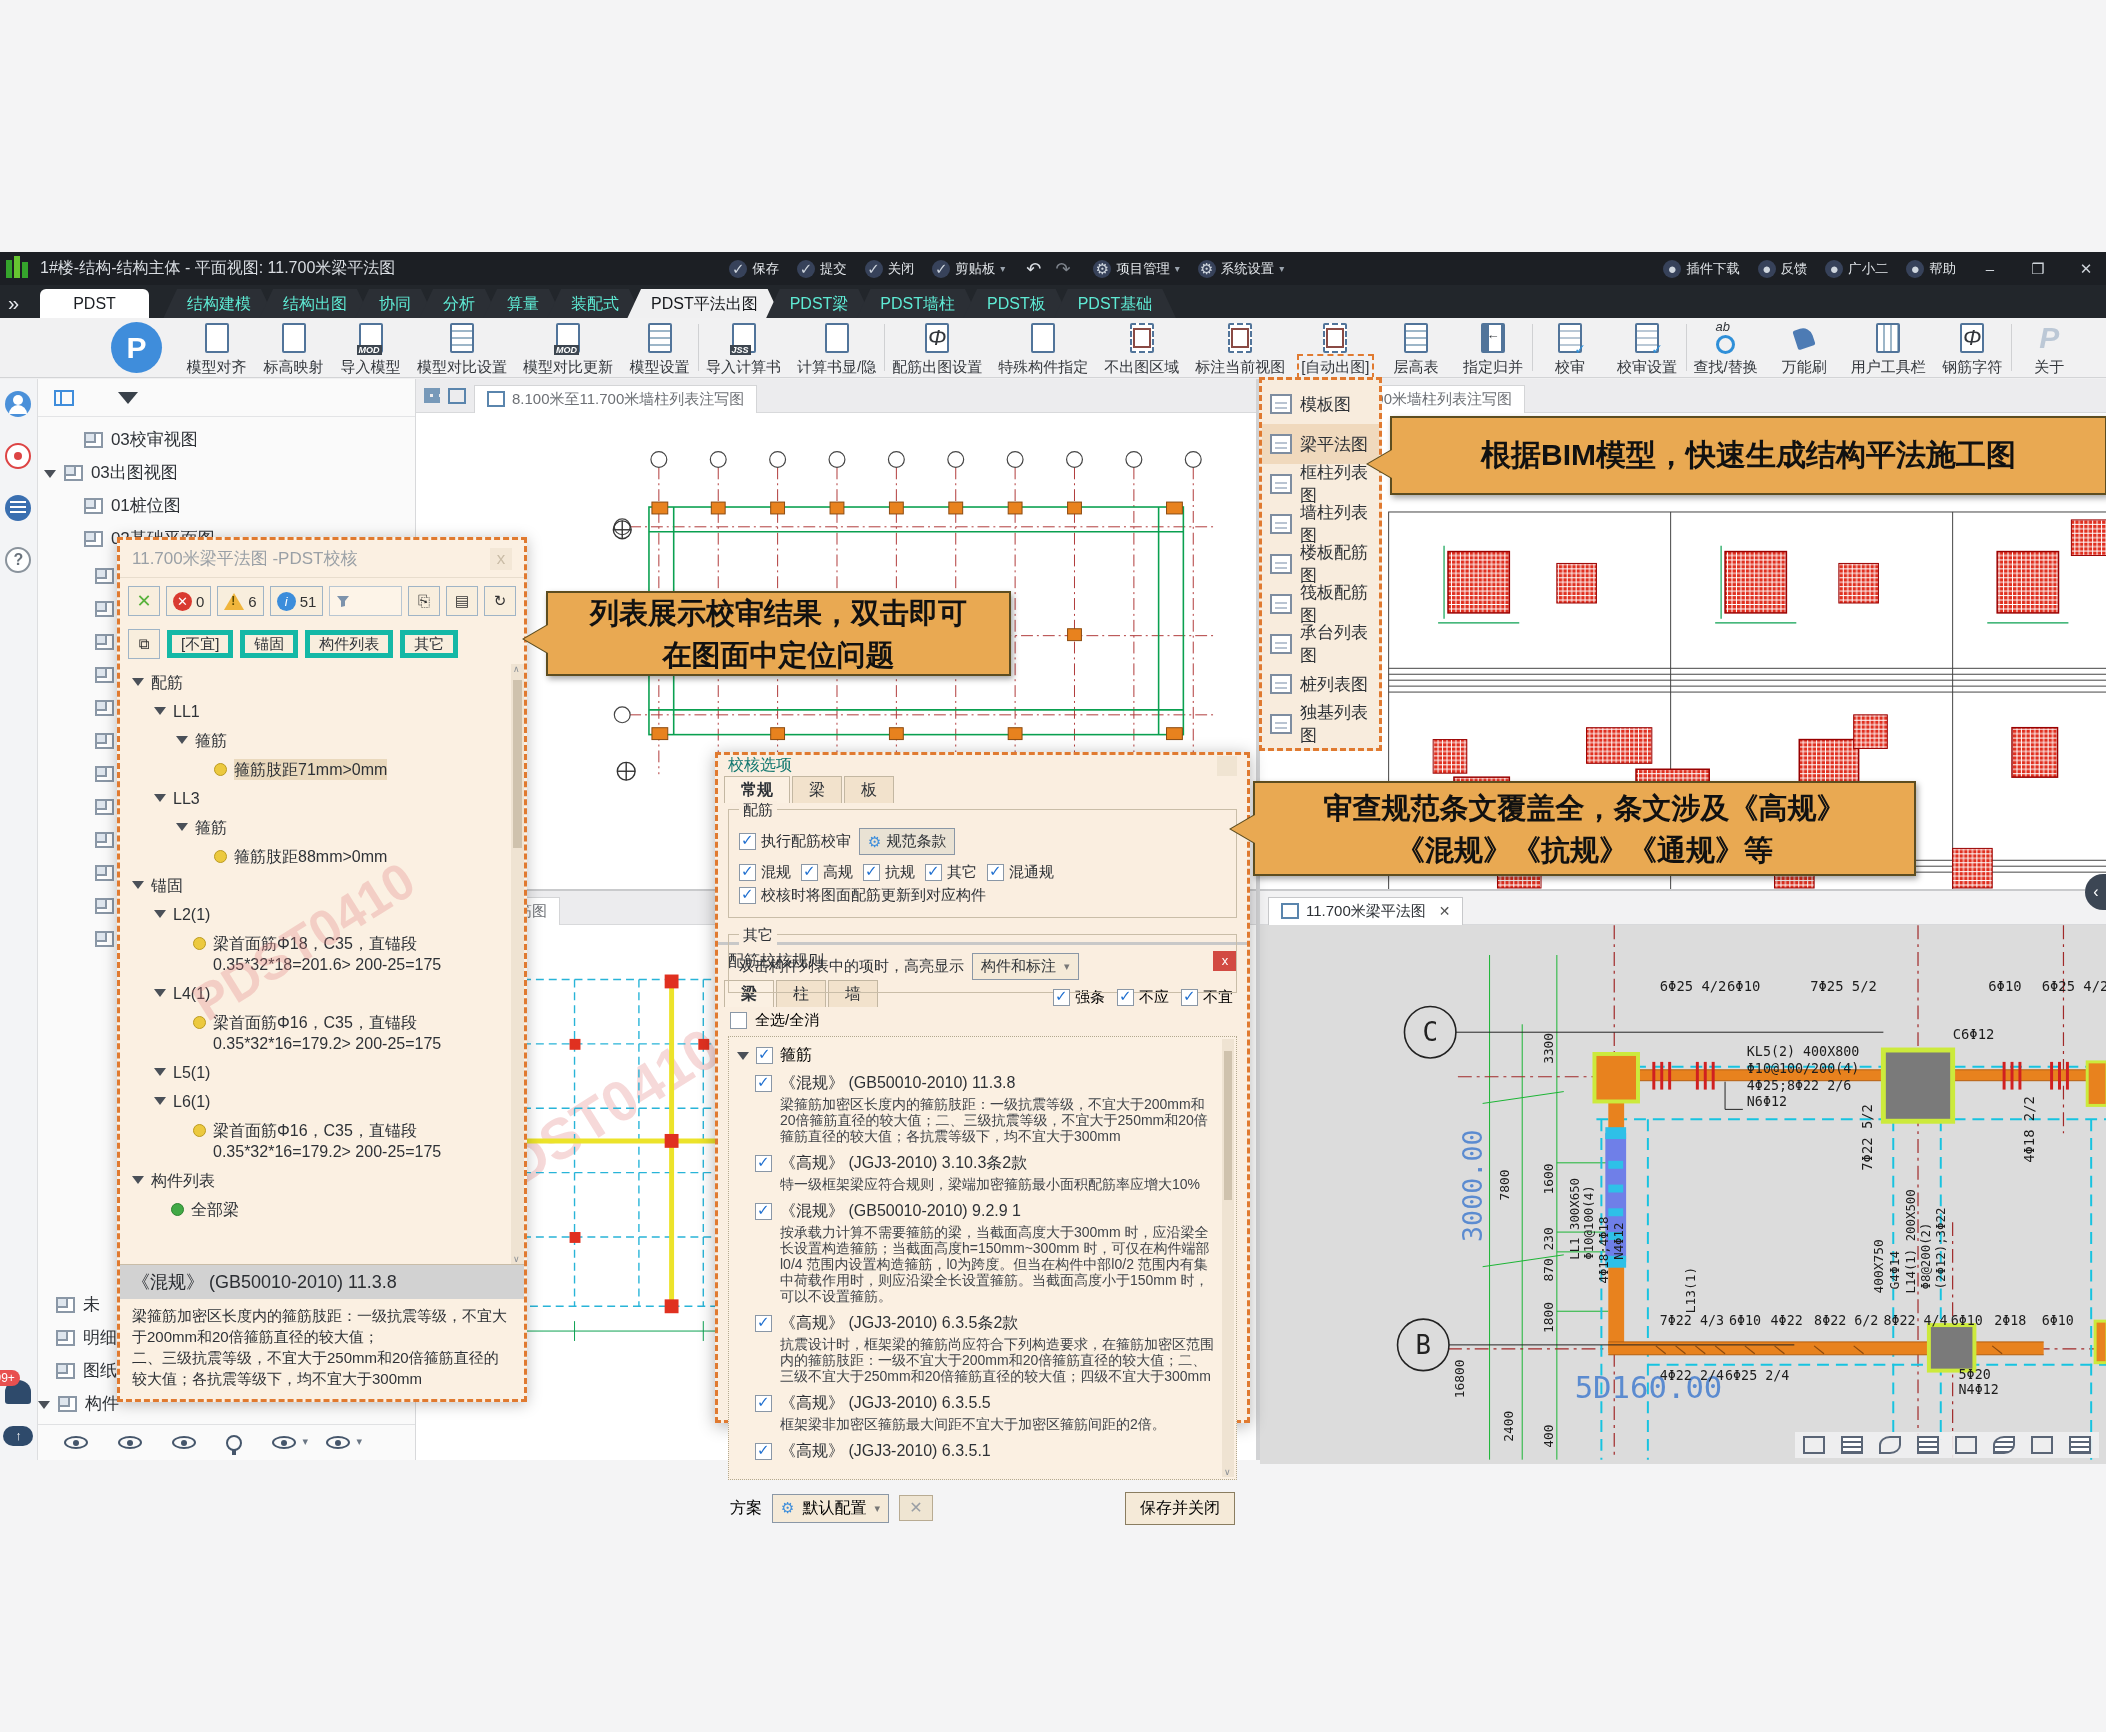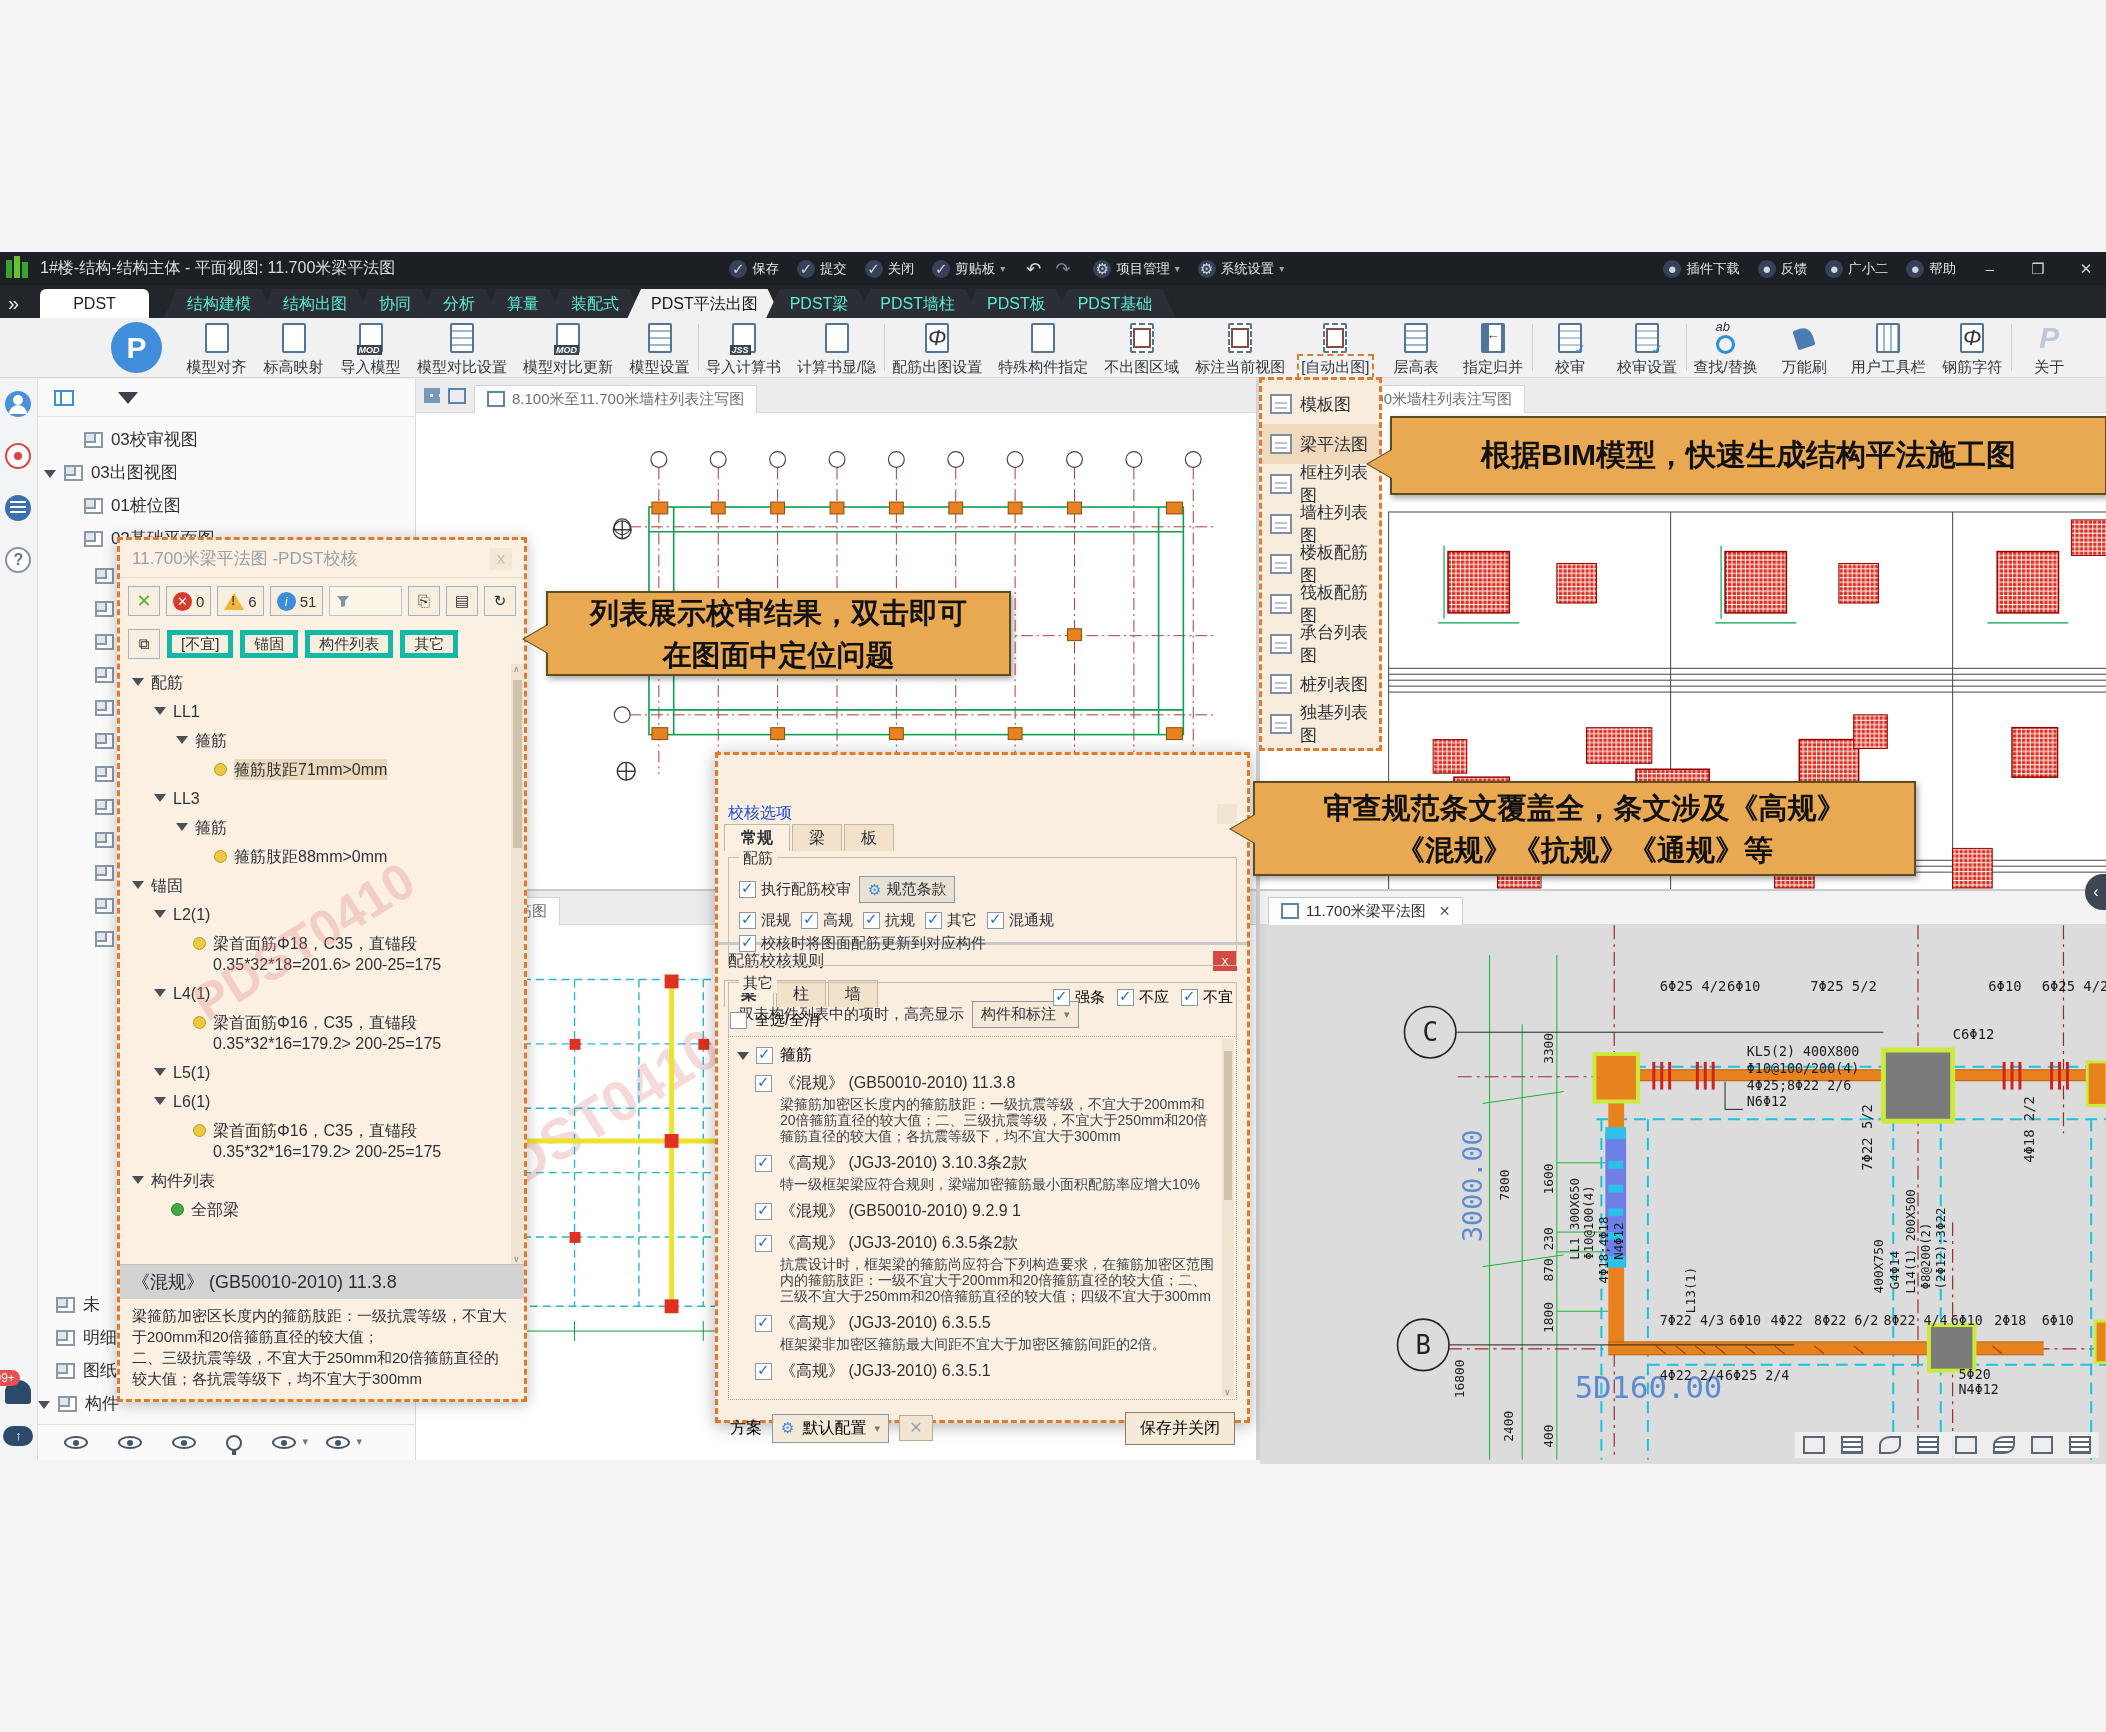--- a/index.html
+++ b/index.html
@@ -164,21 +164,21 @@
   .callout{position:absolute;background:#e9a952;border:2px solid #5d4d20;color:#111;font-weight:bold;text-align:center;display:flex;flex-direction:column;justify-content:center;z-index:40;box-shadow:2px 3px 6px rgba(0,0,0,.35);}
   .callout::before{content:"";position:absolute;left:-24px;top:32px;width:0;height:0;border-top:14px solid transparent;border-bottom:14px solid transparent;border-right:24px solid #e9a952;filter:drop-shadow(-2px 0 0 #5d4d20);}
   .co1{left:546px;top:339px;width:465px;height:85px;font-size:29px;line-height:42px;}
   .co2{left:1390px;top:164px;width:717px;height:79px;font-size:30px;}
   .co3{left:1253px;top:529px;width:663px;height:95px;font-size:29px;line-height:42px;}
 
   
   .dlg-wrap{position:absolute;left:715px;top:500px;width:535px;height:671px;border:3px dashed #e07a30;background:#faeee0;z-index:32;box-shadow:0 3px 16px rgba(0,0,0,.3);display:flex;flex-direction:column;}
   .dlg-opt{height:190px;border-bottom:3px solid #c8c8c8;display:flex;flex-direction:column;}
   .dlg-title{display:flex;align-items:center;height:30px;padding:0 10px;font-size:16px;}
-  .dlg-opt .dlg-title{color:#1d4ed8;margin-top:48px;}
+  .dlg-opt .dlg-title{color:#0f766e;}
   .dlg-close-faint{margin-left:auto;width:20px;height:20px;background:#f0e4d2;}
   .dlg-tabs{display:flex;align-items:flex-end;height:30px;padding:0 6px;gap:2px;}
   .dtab{height:27px;padding:0 16px;display:flex;align-items:center;font-size:16px;color:#2e3237;border:1px solid #c3b7a2;border-bottom:none;background:#f2e2cc;}
   .dtab.active{background:#fbf0e2;font-weight:bold;}
   .dlg-flags{margin-left:auto;display:flex;gap:12px;align-items:center;font-size:15px;padding-right:8px;}
   .groupbox{border:1px solid #c9bda8;margin:6px 10px;position:relative;padding:14px 10px 8px;font-size:15px;color:#2e3237;}
   .groupbox>.gb-label{position:absolute;top:-9px;left:10px;background:#faeee0;padding:0 4px;font-size:15px;}
   .cbrow{display:flex;align-items:center;gap:8px;flex-wrap:wrap;margin:4px 0;}
   .cb{width:17px;height:17px;border:1px solid #8a97a6;background:#fff;position:relative;flex:none;}
   .cb.checked::after{content:"✓";position:absolute;inset:-3px 0 0 1px;color:#1f6fd0;font-weight:bold;font-size:15px;}
@@ -1190,20 +1190,21 @@
               <div>
                   <div class="rhead">《高规》 (JGJ3-2010) 3.10.3条2款</div>
                   <div class="rbody">特一级框架梁应符合规则，梁端加密箍筋最小面积配筋率应增大10%</div>
                 </div>
             </div>
 
             <div class="rule">
               <span class="cb checked" style="margin-top:2px;"></span>
               <div>
                   <div class="rhead">《混规》 (GB50010-2010) 9.2.9 1</div>
+                  <div class="rbody">按承载力计算不需要箍筋的梁，当截面高度大于300mm 时，应沿梁全长设置构造箍筋；当截面高度h=150mm~300mm 时，可仅在构件端部l0/4 范围内设置构造箍筋，l0为跨度。但当在构件中部l0/2 范围内有集中荷载作用时，则应沿梁全长设置箍筋。当截面高度小于150mm 时，可以不设置箍筋。</div>
                 </div>
             </div>
 
             <div class="rule">
               <span class="cb checked" style="margin-top:2px;"></span>
               <div>
                   <div class="rhead">《高规》 (JGJ3-2010) 6.3.5条2款</div>
                   <div class="rbody">抗震设计时，框架梁的箍筋尚应符合下列构造要求，在箍筋加密区范围内的箍筋肢距：一级不宜大于200mm和20倍箍筋直径的较大值；二、三级不宜大于250mm和20倍箍筋直径的较大值；四级不宜大于300mm</div>
                 </div>
             </div>

